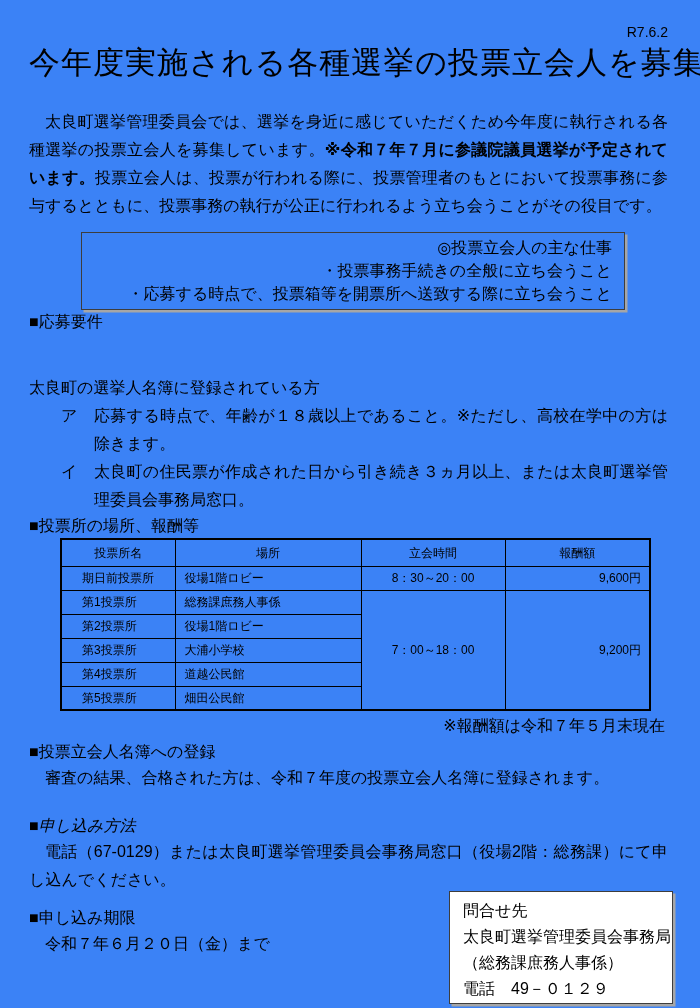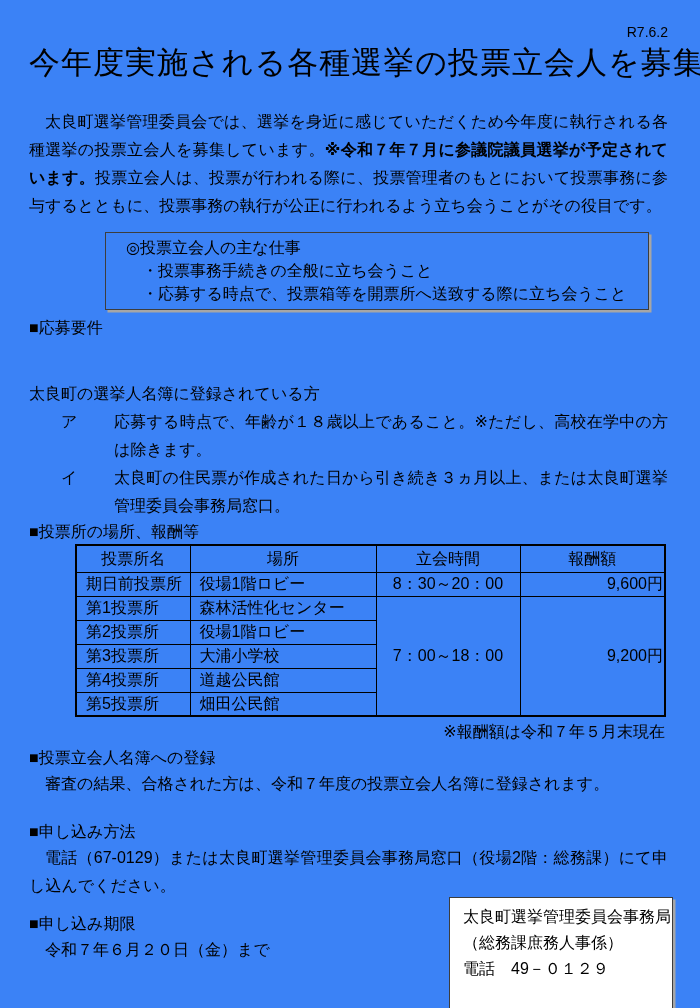--- a/index.html
+++ b/index.html
@@ -36,72 +36,73 @@
   }
 
   .intro {
     text-align: justify;
     text-indent: 1em;
   }
   .intro .bold { font-weight: 700; }
 
   .duties-box {
     width: 544px;
-    margin: 12px 0 0 76px;
+    margin: 12px 0 0 52px;
     border: 1.5px solid #3d3d3d;
     box-shadow: 2.5px 2.5px 0 #a6a6a6;
     padding: 3px 12px 4px 20px;
     line-height: 23px;
+    text-align: right;
   }
   .duties-box .duty-item { padding-left: 1em; }
 
   .sec-h {
     font-weight: 400;
     line-height: 24px;
   }
-  .h-req { margin-top: 6px; }
+  .h-req { }
 
   .req-lead { line-height: 28px; margin-top: 40px; }
 
   .req-item { display: flex; margin-left: 32px; }
   .req-label { flex: 0 0 33px; }
-  .req-text { flex: 1; text-align: justify; margin-left: 20px; }
+  .req-text { flex: 1; text-align: justify; }
 
   .h-polling { margin-top: 0; }
 
   table.polling {
     border-collapse: collapse;
-    margin-left: 46px;
+    margin-left: 31px;
     border: 2px solid #000;
-    font-size: 16px;
+    font-size: 12px;
   }
   .polling th, .polling td {
     border: 1px solid #000;
     font-weight: 400;
     height: 24px;
     line-height: 22px;
     padding: 0;
   }
   .polling th { height: 27px; text-align: center; }
-  .polling td.c-name  { padding-left: 9px; }
+  .polling td.c-name  { padding-left: 20px; }
   .polling td.c-place { padding-left: 9px; }
   .polling td.c-time  { text-align: center; vertical-align: middle; }
-  .polling td.c-pay   { text-align: right; padding-right: 1px; vertical-align: middle; }
+  .polling td.c-pay   { text-align: right; padding-right: 8px; vertical-align: middle; }
 
   .table-note {
     width: 636px;
     text-align: right;
     line-height: 24px;
     margin-top: 3px;
   }
 
   .h-reg { margin-top: 2px; }
   .reg-text { text-indent: 1em; }
 
-  .h-app { margin-top: 22px; }
+  .h-app { margin-top: 22px; font-style: italic; }
   .app-text { text-indent: 1em; text-align: justify; }
 
   .deadline-row {
     position: relative;
     margin-top: 12px;
     min-height: 120px;
   }
   .deadline-text { text-indent: 1em; }
 
   .contact-box {
@@ -166,21 +167,21 @@
     </thead>
     <tbody>
       <tr>
         <td class="c-name">期日前投票所</td>
         <td class="c-place">役場1階ロビー</td>
         <td class="c-time">8：30～20：00</td>
         <td class="c-pay">9,600円</td>
       </tr>
       <tr>
         <td class="c-name">第1投票所</td>
-        <td class="c-place">森林活性化センター</td>
+        <td class="c-place">総務課庶務人事係</td>
         <td class="c-time" rowspan="5">7：00～18：00</td>
         <td class="c-pay" rowspan="5">9,200円</td>
       </tr>
       <tr>
         <td class="c-name">第2投票所</td>
         <td class="c-place">役場1階ロビー</td>
       </tr>
       <tr>
         <td class="c-name">第3投票所</td>
         <td class="c-place">大浦小学校</td>
@@ -202,19 +203,20 @@
   <div class="reg-text">審査の結果、合格された方は、令和７年度の投票立会人名簿に登録されます。</div>
 
   <div class="sec-h h-app">■申し込み方法</div>
   <div class="app-text">電話（67-0129）または太良町選挙管理委員会事務局窓口（役場2階：総務課）にて申し込んでください。</div>
 
   <div class="deadline-row">
     <div class="sec-h">■申し込み期限</div>
     <div class="deadline-text">令和７年６月２０日（金）まで</div>
 
     <div class="contact-box">
+      <div>問合せ先</div>
       <div>太良町選挙管理委員会事務局</div>
       <div>（総務課庶務人事係）</div>
       <div>電話　49－０１２９</div>
     </div>
   </div>
 
 </div>
 
 </body></html>

